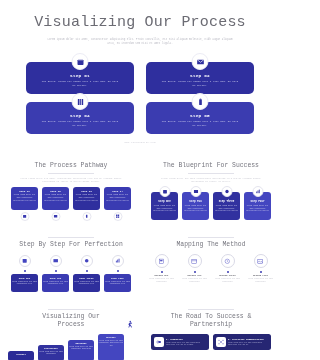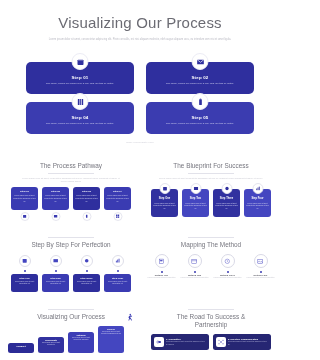--- a/index.html
+++ b/index.html
@@ -2,21 +2,21 @@
 <html><head>
 <meta charset="utf-8">
 <style>
   * { box-sizing: border-box; margin: 0; padding: 0; }
   html, body {
     width: 280px; height: 360px;
     background: #ffffff;
     font-family: "Liberation Sans", sans-serif;
     overflow: hidden;
   }
-  .page { position: relative; width: 280px; height: 360px; background:#fff; }
+  .page { position: relative; width: 280px; height: 360px; background:#fff;font-family:Liberation Mono, monospace; }
 
   
   .hero { position:relative; width:280px; height:152px; background:#fff; padding-top:14px; }
   .hero-title {
     text-align:center; font-size:15px; color:#6b6b73; font-weight:400;
     letter-spacing:.2px; line-height:18px;
   }
   .hero-sub {
     margin:6px auto 0; width:192px; text-align:center;
     font-size:2.6px; line-height:4.2px; color:#b9b9c2;

